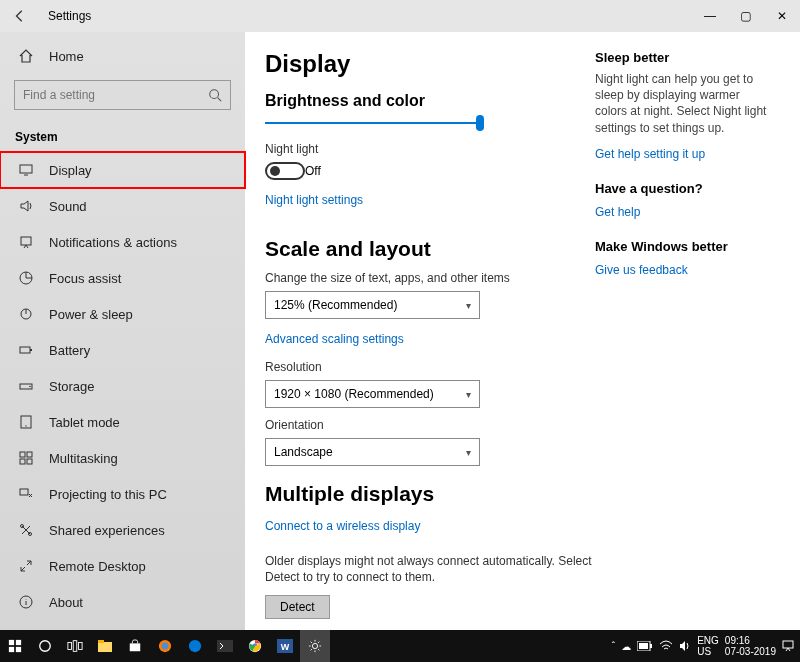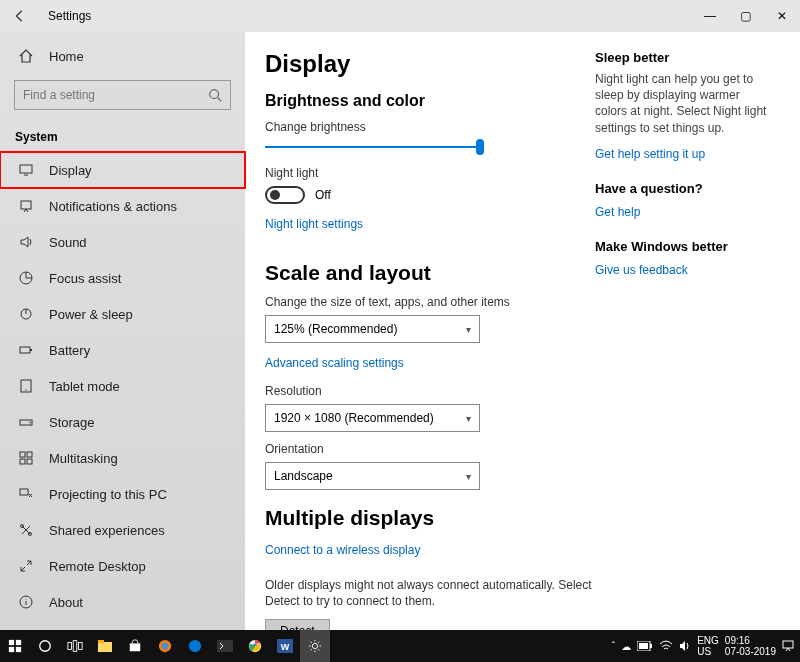--- a/index.html
+++ b/index.html
@@ -19,21 +19,21 @@
 .search input { flex: 1; border: none; background: transparent; font-size: 12px; outline: none; color: #4c1d95; }
 .search .sicn { color: #555; }
 .main { flex: 1; display: flex; padding: 18px 0 0 20px; overflow: hidden; }
 .content { width: 330px; }
 h1 { font-size: 24px; font-weight: 600; margin-bottom: 14px; }
 h2 { font-size: 16px; font-weight: 600; margin: 8px 0 10px; }
 h3 { font-size: 21px; font-weight: 700; margin: 16px 0 10px; }
 .label { font-size: 12px; color: #333; margin-bottom: 6px; }
 .slider { width: 215px; height: 2px; background: #0078d7; position: relative; margin: 12px 0 18px; }
 .slider .thumb { position: absolute; right: -4px; top: -7px; width: 8px; height: 16px; background: #0078d7; border-radius: 4px; }
-.toggle-row { display: flex; align-items: center; gap: 10px; margin-bottom: 10px; }
+.toggle-row { display: flex; align-items: center; margin-bottom: 10px; }
 .toggle { width: 40px; height: 18px; border: 2px solid #333; border-radius: 10px; position: relative; cursor: pointer; }
 .toggle .knob { width: 10px; height: 10px; background: #333; border-radius: 50%; position: absolute; top: 2px; left: 3px; }
 .toggle-label { font-size: 12px; }
 .link { color: #0067c0; font-size: 12px; cursor: pointer; margin-bottom: 14px; display: inline-block; }
 .select { width: 215px; height: 28px; border: 1px solid #888; display: flex; align-items: center; padding: 13px 8px; font-size: 12px; background: #fff; cursor: pointer; margin-bottom: 10px; justify-content: space-between; }
 .select .chev { font-size: 10px; color: #555; }
 .aside { width: 190px; padding-right: 12px; }
 .aside h4 { font-size: 13px; font-weight: 600; margin-bottom: 6px; }
 .aside p { font-size: 12px; color: #444; margin-bottom: 8px; line-height: 1.35; }
 .aside .link { margin-bottom: 20px; }
@@ -90,38 +90,38 @@
           <svg width="16" height="16" viewBox="0 0 16 16">
             <rect x="2" y="3" width="12" height="8" stroke="#333" fill="none"></rect>
             <path d="M6 13 H10" stroke="#333"></path>
           </svg>
         </span>
       <span>Display</span>
     </div>
     <div class="sidebar-item">
       <span class="icn">
           <svg width="16" height="16" viewBox="0 0 16 16">
+            <path d="M3 6 H6 L10 3 V13 L6 10 H3 Z" stroke="#333" fill="none"></path>
+            <path d="M12 5 Q14 8 12 11" stroke="#333" fill="none"></path>
+          </svg>
+        </span>
+      <span>Sound</span>
+    </div>
+    <div class="sidebar-item">
+      <span class="icn">
+          <svg width="16" height="16" viewBox="0 0 16 16">
             <rect x="3" y="3" width="10" height="8" stroke="#333" fill="none"></rect>
             <path d="M6 14 L8 11 L10 14" stroke="#333" fill="none"></path>
           </svg>
         </span>
       <span>Notifications &amp; actions</span>
     </div>
     <div class="sidebar-item">
       <span class="icn">
           <svg width="16" height="16" viewBox="0 0 16 16">
-            <path d="M3 6 H6 L10 3 V13 L6 10 H3 Z" stroke="#333" fill="none"></path>
-            <path d="M12 5 Q14 8 12 11" stroke="#333" fill="none"></path>
-          </svg>
-        </span>
-      <span>Sound</span>
-    </div>
-    <div class="sidebar-item">
-      <span class="icn">
-          <svg width="16" height="16" viewBox="0 0 16 16">
             <path d="M8 2 A6 6 0 1 0 14 8" stroke="#333" fill="none"></path>
             <path d="M8 2 A6 6 0 0 1 14 8 L8 8 Z" stroke="#333" fill="none"></path>
           </svg>
         </span>
       <span>Focus assist</span>
     </div>
     <div class="sidebar-item">
       <span class="icn">
           <svg width="16" height="16" viewBox="0 0 16 16">
             <circle cx="8" cy="8" r="5" stroke="#333" fill="none"></circle>
@@ -135,34 +135,34 @@
           <svg width="16" height="16" viewBox="0 0 16 16">
             <rect x="2" y="5" width="10" height="6" stroke="#333" fill="none"></rect>
             <rect x="12" y="7" width="2" height="2" fill="#333"></rect>
           </svg>
         </span>
       <span>Battery</span>
     </div>
     <div class="sidebar-item">
       <span class="icn">
           <svg width="16" height="16" viewBox="0 0 16 16">
+            <rect x="2" y="6" width="12" height="5" stroke="#333" fill="none"></rect>
+            <circle cx="12" cy="8.5" r="0.8" fill="#333"></circle>
+          </svg>
+        </span>
+      <span>Storage</span>
+    </div>
+    <div class="sidebar-item">
+      <span class="icn">
+          <svg width="16" height="16" viewBox="0 0 16 16">
             <rect x="3" y="2" width="10" height="12" stroke="#333" fill="none"></rect>
             <circle cx="8" cy="12" r="0.7" fill="#333"></circle>
           </svg>
         </span>
       <span>Tablet mode</span>
-    </div>
-    <div class="sidebar-item">
-      <span class="icn">
-          <svg width="16" height="16" viewBox="0 0 16 16">
-            <rect x="2" y="6" width="12" height="5" stroke="#333" fill="none"></rect>
-            <circle cx="12" cy="8.5" r="0.8" fill="#333"></circle>
-          </svg>
-        </span>
-      <span>Storage</span>
     </div>
     <div class="sidebar-item">
       <span class="icn">
           <svg width="16" height="16" viewBox="0 0 16 16">
             <rect x="2" y="2" width="5" height="5" stroke="#333" fill="none"></rect>
             <rect x="9" y="2" width="5" height="5" stroke="#333" fill="none"></rect>
             <rect x="2" y="9" width="5" height="5" stroke="#333" fill="none"></rect>
             <rect x="9" y="9" width="5" height="5" stroke="#333" fill="none"></rect>
           </svg>
         </span>
@@ -205,21 +205,20 @@
         </span>
       <span>About</span>
     </div>
   </div>
 
   <div class="main">
     <div class="content">
       <h1>Display</h1>
 
       <h2>Brightness and color</h2>
-      <div class="label">Change brightness</div>
       <div class="slider">
         <div class="thumb"></div>
       </div>
 
       <div class="label">Night light</div>
       <div class="toggle-row">
         <div class="toggle">
           <div class="knob"></div>
         </div>
         <span class="toggle-label">Off</span>

